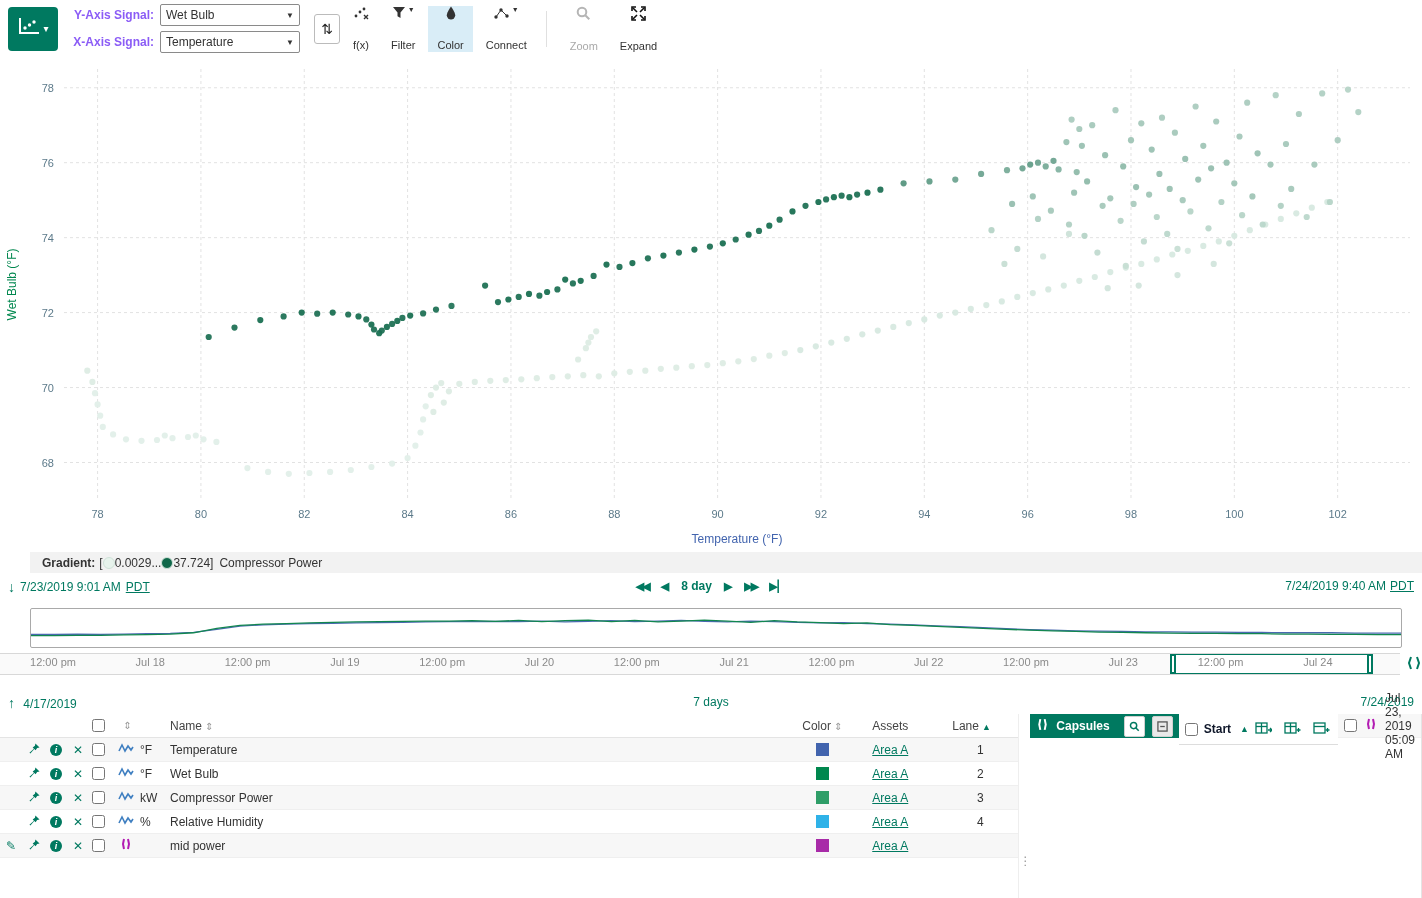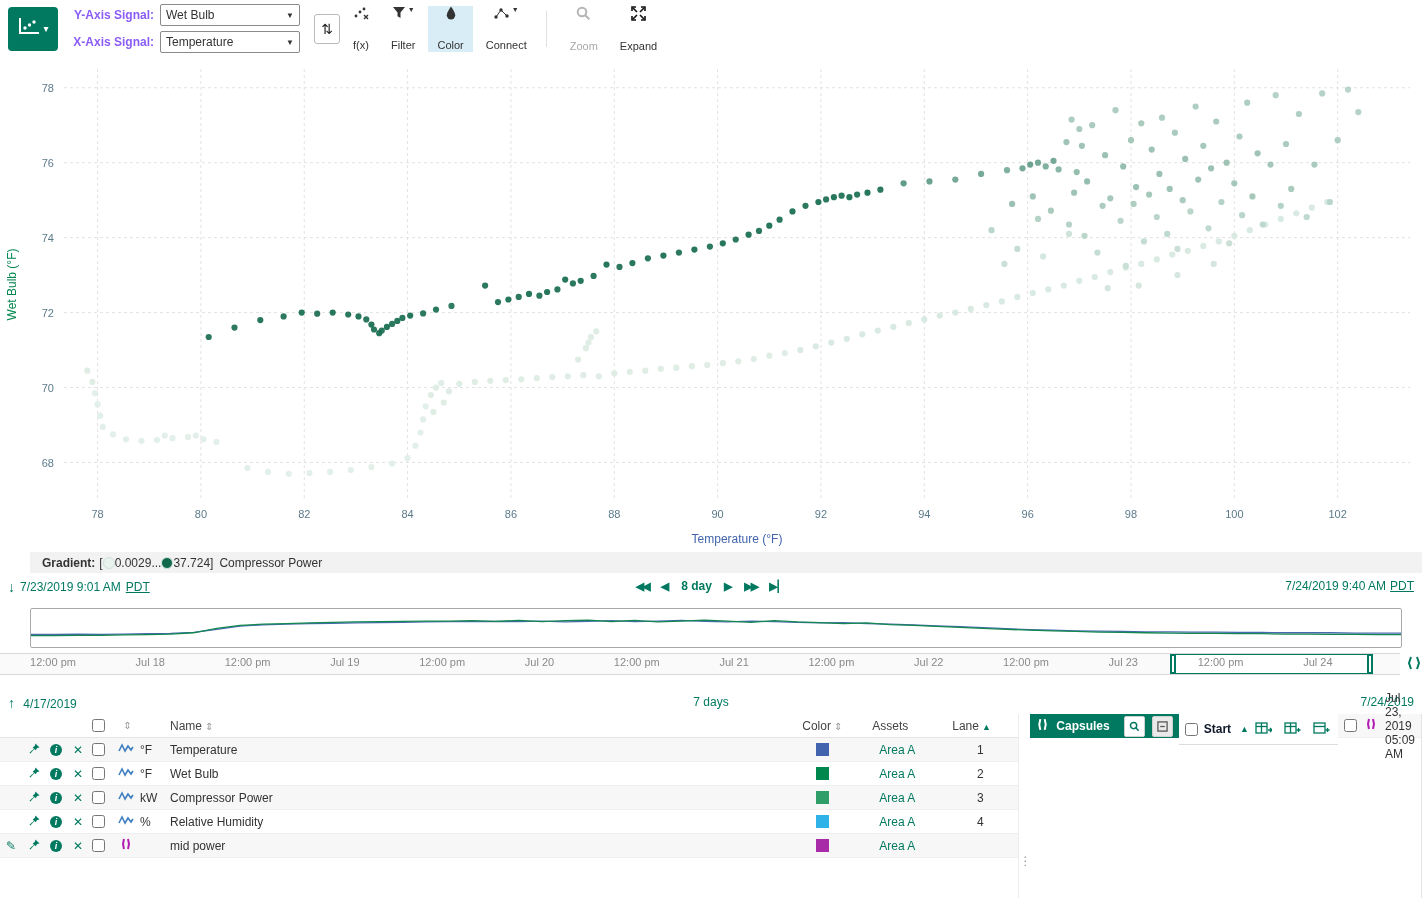--- a/index.html
+++ b/index.html
@@ -60,21 +60,21 @@
   .bottom{position:absolute;top:714px;left:0;right:0;bottom:0;display:flex;}
   .details-panel{width:1102px;display:flex;flex-direction:column;background:#fff;}
   .panel-head{height:23px;background:#007960;color:#fff;display:flex;align-items:center;gap:7px;padding:0 8px;font-weight:bold;}
   .dt-grid{display:grid;grid-template-columns:22px 24px 22px 20px 24px 28px 30px 1fr 70px 80px 56px 10px;align-items:center;height:23px;}
   .dt-headrow{border-bottom:1px solid #e4e4e4;color:#444;}
   .dt-row{border-bottom:1px solid #efefef;}
   .dt-row.alt{background:#f7f7f7;}
   .sortud{color:#9a9a9a;font-size:10px;margin-left:3px;}
   .asc{color:#007960;font-size:9px;margin-left:3px;}
   .swatch{width:13px;height:13px;display:inline-block;margin-left:14px;}
-  .alink{color:#007960;cursor:pointer;margin-left:7px;}
+  .alink{color:#007960;text-decoration:underline;cursor:pointer;}
   .lane-val{text-align:center;display:block;}
   .g-ic{color:#007960;cursor:pointer;font-size:12px;text-align:center;}
   .info-ic{width:12px;height:12px;border-radius:50%;background:#007960;color:#fff;font-size:9px;font-weight:bold;display:inline-flex;align-items:center;justify-content:center;font-style:italic;cursor:pointer;margin-left:4px;}
   .cbx{width:13px;height:13px;margin:0 0 0 4px;}
   .splitter{width:12px;background:#fff;display:flex;align-items:flex-end;justify-content:center;cursor:col-resize;border-left:1px solid #eee;}
   .splitter span{color:#999;margin-bottom:30px;letter-spacing:-1px;}
   .capsules-panel{flex:1;display:flex;flex-direction:row;background:#fff;border-right:1px solid #e4e4e4;}
   .cap-head{height:24px;background:#007960;color:#fff;display:flex;align-items:center;gap:7px;padding:0 6px;font-weight:bold;}
   .cap-head .sp{flex:1;}
   .cap-btn{width:19px;height:19px;background:#fff;border:1px solid #d0d0d0;border-radius:2px;display:flex;align-items:center;justify-content:center;cursor:pointer;}

